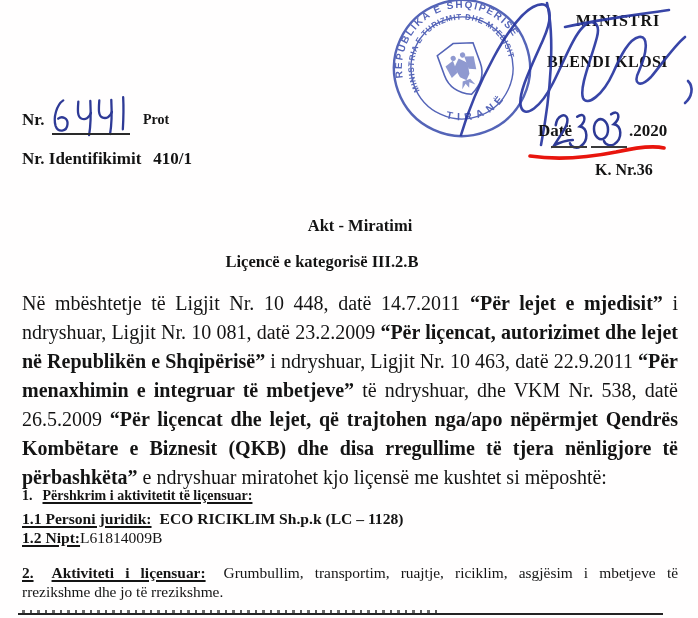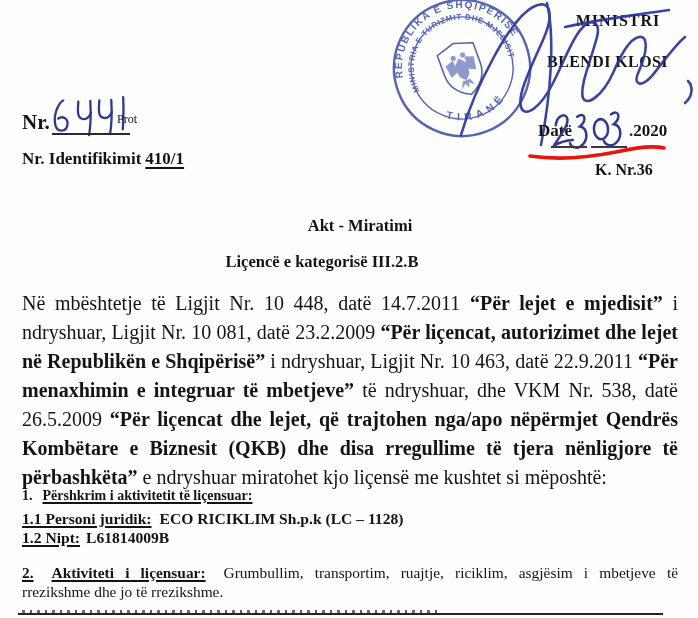--- a/index.html
+++ b/index.html
@@ -6,25 +6,25 @@
   .page{
     position:relative;width:698px;height:618px;margin:0 auto;
     background:#fffefe;overflow:hidden;
     font-family:"Liberation Serif", serif;color:#141414;
   }
   .abs{position:absolute;}
   .b{font-weight:bold;}
   .u{text-decoration:underline;text-decoration-thickness:1.6px;text-underline-offset:2px;}
 
   
-  .nr-label{left:22px;top:110px;font-size:21px;font-weight:bold;}
-  .prot-label{left:117px;top:112px;font-size:12px;font-weight:normal;}
+  .nr-label{left:22px;top:110px;font-size:17px;font-weight:bold;}
+  .prot-label{left:143px;top:112px;font-size:14px;font-weight:bold;}
   .proto-line{left:52px;top:133px;width:78px;height:0;border-top:2px solid #2a2a2a;}
   .ident-row{left:22px;top:149px;font-size:17px;font-weight:bold;}
-  .ident-val{margin-left:4px;text-decoration:underline;text-decoration-thickness:2px;text-underline-offset:3px;}
+  .ident-val{margin-left:12px;text-decoration-thickness:2px;text-underline-offset:3px;}
 
   
   .date-label{left:538px;top:121px;font-size:17px;font-weight:bold;}
   .date-year{left:629px;top:121px;font-size:17px;font-weight:bold;}
   .date-line1{left:551px;top:146px;width:36px;height:0;border-top:2px solid #3a3a3a;}
   .date-line2{left:591px;top:146px;width:36px;height:0;border-top:2px solid #3a3a3a;}
   .knr{left:595px;top:161px;font-size:16px;font-weight:bold;}
 
   
   .minister-title{left:568px;top:12px;width:100px;text-align:center;font-size:16px;font-weight:bold;letter-spacing:1px;}
@@ -34,21 +34,21 @@
   .title1{left:0;top:216px;width:698px;text-align:center;font-size:16.5px;font-weight:bold;padding-left:11px;}
   .title2{left:0;top:252px;width:644px;text-align:center;font-size:16.5px;font-weight:bold;}
 
   
   .intro{left:22px;top:289px;width:656px;font-size:20px;line-height:29px;text-align:justify;}
   .sec1-head{left:22px;top:488px;font-size:14px;font-weight:bold;}
   .sec1-head .head-u{margin-left:10px;}
   .item11{left:22px;top:510px;font-size:15.6px;font-weight:bold;}
   .item11 .val{margin-left:8px;}
   .item12{left:22px;top:529px;font-size:15.6px;}
-  .item12 .val{margin-left:6px;font-weight:bold;}
+  .item12 .val{margin-left:0;font-weight:normal;}
   .sec2{left:22px;top:563px;width:656px;font-size:15.4px;line-height:19px;text-align:justify;}
   .sec2 .gap{display:inline-block;width:18px;}
 
   
   .cutoff-tops{left:22px;top:610px;width:420px;height:4px;
     background:repeating-linear-gradient(90deg,#3a3a3a 0 3px,transparent 3px 8px,#222 8px 10px,transparent 10px 15px);
     opacity:.75;}
   .cutoff-rule{left:18px;top:613px;width:645px;height:2px;background:#242424;}
 
   svg{display:block;}

